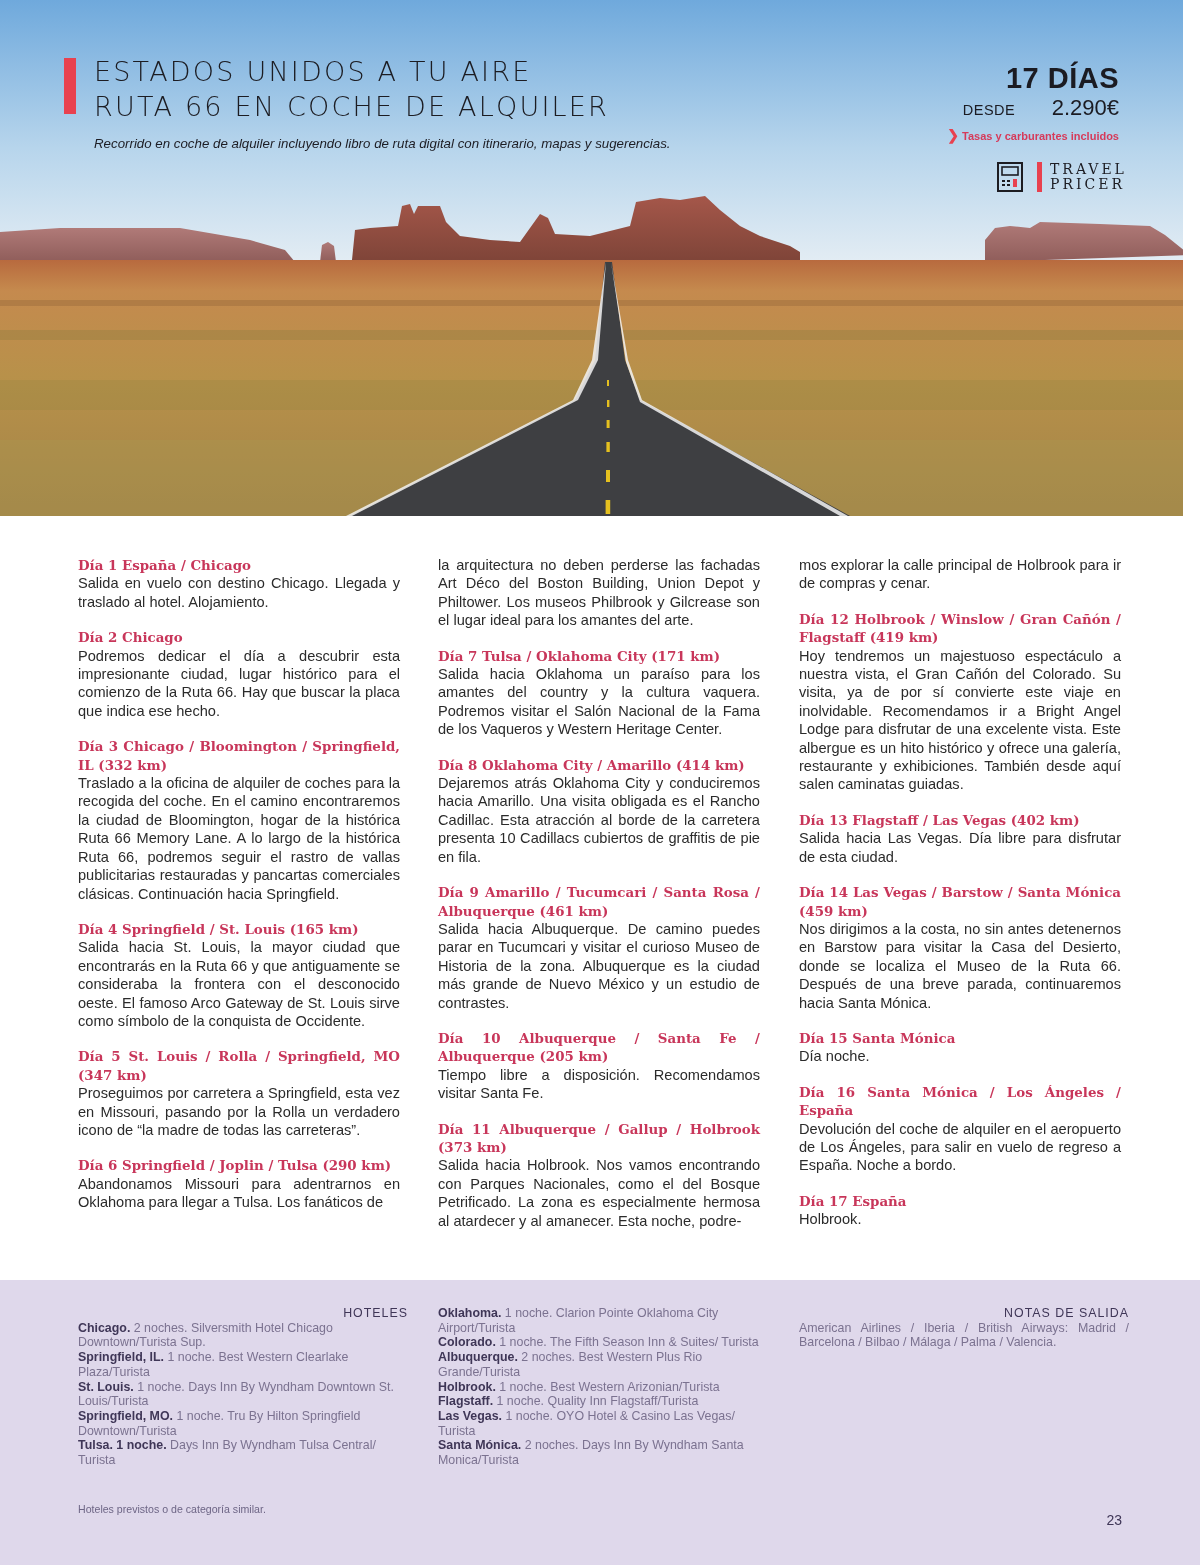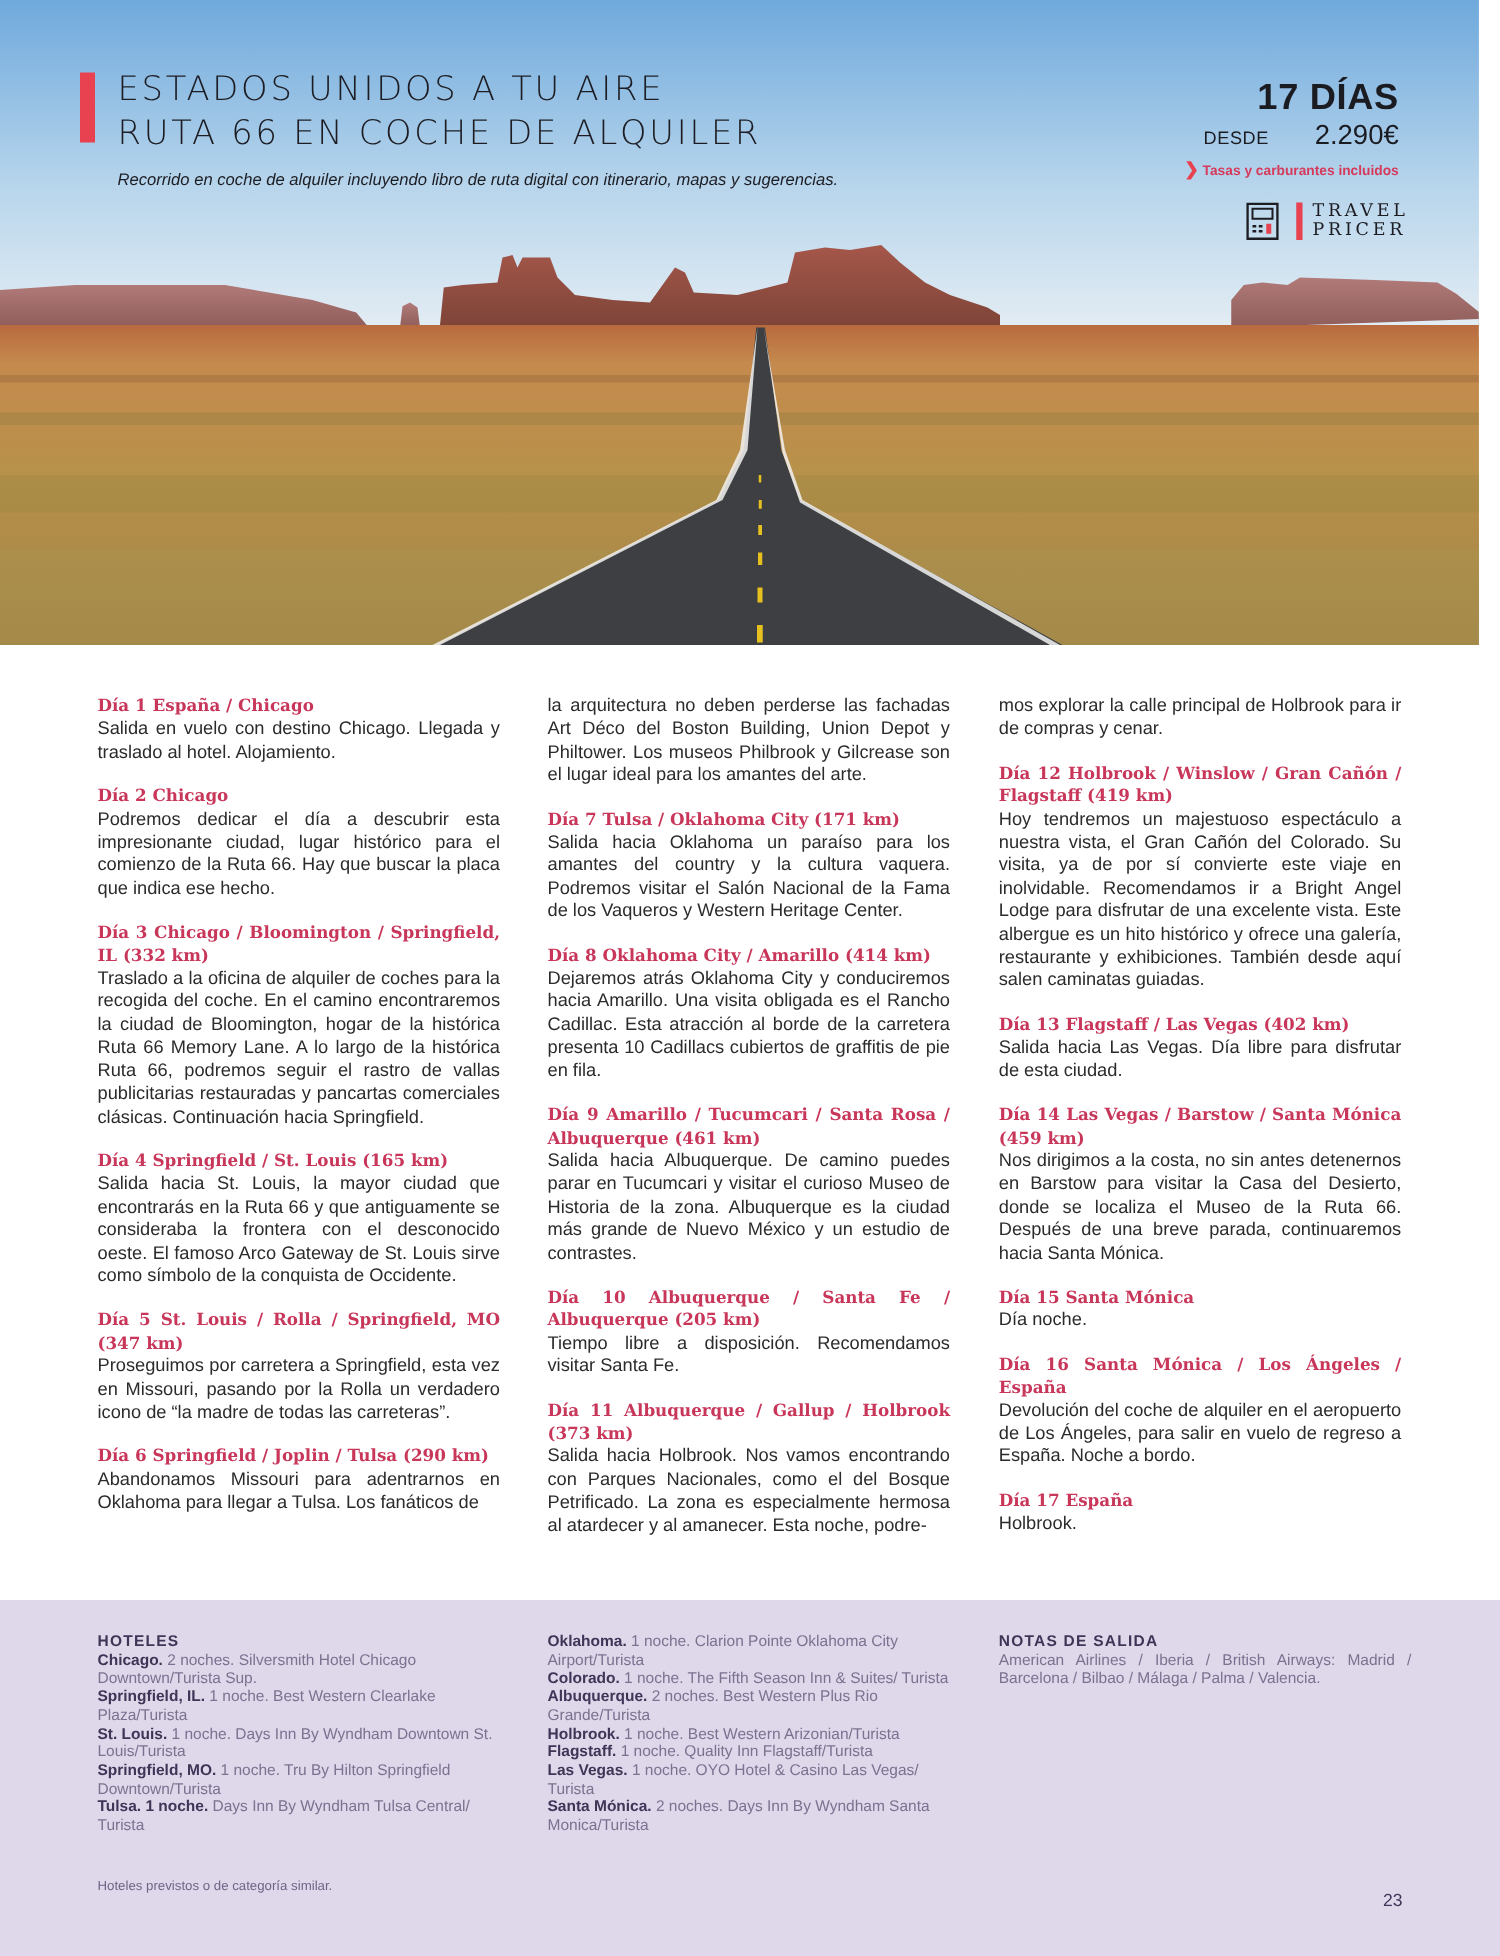--- a/index.html
+++ b/index.html
@@ -30,21 +30,21 @@
   .col1 { left: 78px; } .col2 { left: 438px; } .col3 { left: 799px; }
   .day { margin-bottom: 17px; }
   .day-title { font-family: "DejaVu Serif", serif; font-weight: 700; font-size: 13.4px; color: #c8365a; line-height: 18.4px; text-align: justify; }
   .day-text { font-size: 14.6px; line-height: 18.4px; color: #2b2b2b; text-align: justify; hyphens: auto; }
   .cont { margin-bottom: 17px; }
 
   
   .panel { position: absolute; left: 0; top: 1280px; width: 1200px; height: 285px; background: #dfd8eb; }
   .pcol { position: absolute; top: 26px; width: 330px; font-family: "Liberation Sans", sans-serif; font-size: 12.4px; line-height: 14.7px; color: #7b7290; }
   .pc1 { left: 78px; } .pc2 { left: 438px; } .pc3 { left: 799px; }
-  .ph { font-weight: 700; color: #3f3657; letter-spacing: 1px; font-size: 12.4px; }
+  .ph { font-weight: 400; color: #3f3657; letter-spacing: 1px; font-size: 12.4px; text-align: right; }
   .hcity { font-weight: 700; color: #3f3657; }
   .notes-text { text-align: justify; }
   .foot { position: absolute; left: 78px; top: 222px; font-family: "Liberation Sans", sans-serif; font-size: 10.6px; line-height: 15px; color: #6d6585; }
   .foot i { font-style: italic; }
   .pagenum { position: absolute; right: 78px; top: 232px; font-family: "Liberation Sans", sans-serif; font-size: 14px; color: #3f3657; }
 </style>
 </head>
 <body>
 
 <div class="hero">

